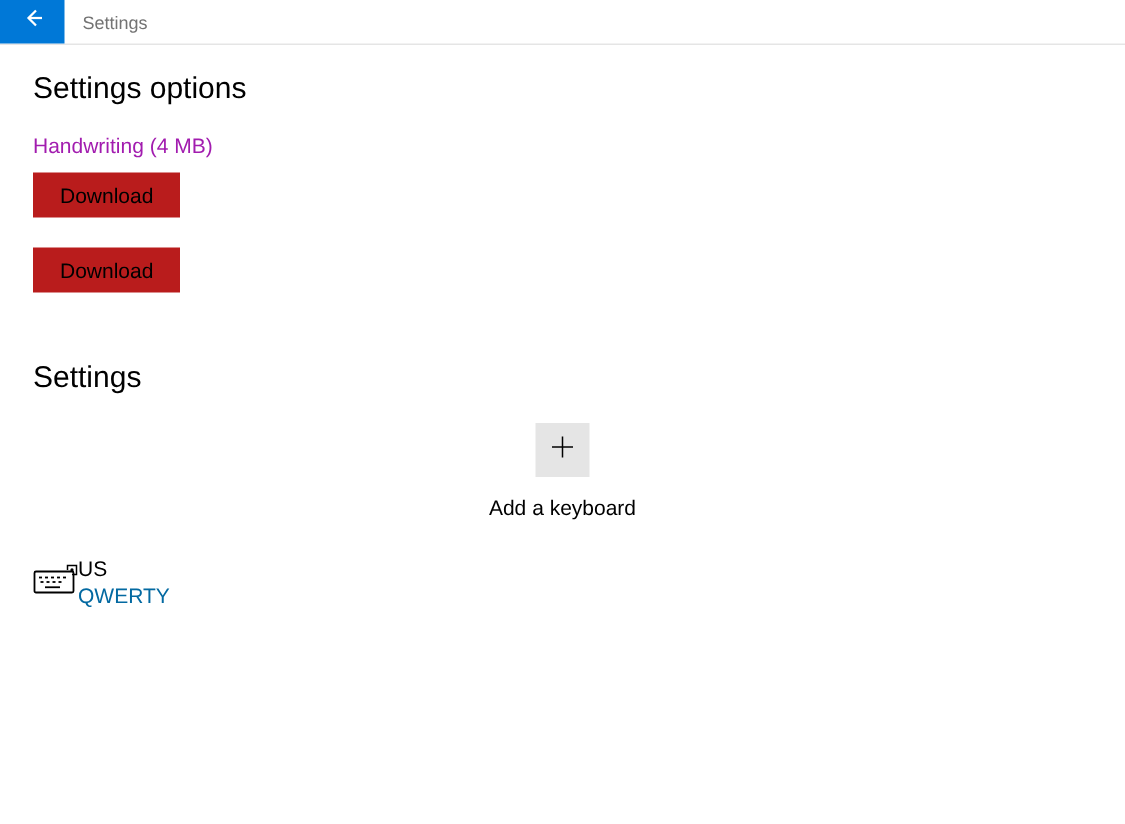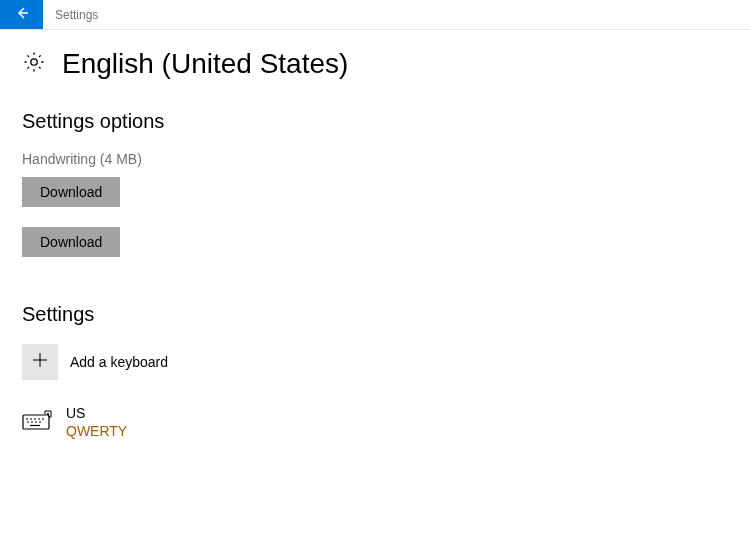--- a/index.html
+++ b/index.html
@@ -57,107 +57,98 @@
       font-size: 28px;
       font-weight: 400;
     }
     .section-heading {
       font-size: 20px;
       font-weight: 400;
       margin-bottom: 18px;
     }
     .option-label {
       font-size: 14px;
-      color: #737373;
+      color: #a21caf;
       margin-bottom: 10px;
     }
     .download-btn {
-      background: #a3a3a3;
+      background: #b91c1c;
       border: none;
       padding: 7px 18px;
       font-size: 14px;
       font-family: inherit;
       cursor: pointer;
       color: #000;
     }
     .option-group {
       margin-bottom: 20px;
     }
     .section-gap {
       height: 26px;
     }
     .add-row {
       display: flex;
       align-items: center;
       gap: 12px;
       margin-bottom: 24px;
       cursor: pointer;
+      flex-direction: column;
     }
     .add-tile {
       width: 36px;
       height: 36px;
       background: #e5e5e5;
       display: flex;
       align-items: center;
       justify-content: center;
     }
     .add-tile svg {
       width: 16px;
       height: 16px;
     }
     .add-label {
       font-size: 14px;
     }
     .keyboard-row {
       display: flex;
       align-items: center;
-      gap: 14px;
       cursor: pointer;
     }
     .keyboard-icon svg {
       width: 30px;
       height: 20px;
     }
     .keyboard-text-primary {
       font-size: 14px;
       color: #000;
       line-height: 1.3;
     }
     .keyboard-text-secondary {
       font-size: 14px;
-      color: #a16207;
+      color: #0369a1;
       line-height: 1.3;
     }
   </style>
 </head>
 <body>
 
 <div class="title-bar">
   <div class="back-button">
     <span>
       <svg viewBox="0 0 16 16" fill="none" stroke="#ffffff" stroke-width="1.5">
         <path d="M10 3 L5 8 L10 13"></path>
         <line x1="5" y1="8" x2="14" y2="8"></line>
       </svg>
     </span>
   </div>
   <div class="title-text">Settings</div>
 </div>
 
 <div class="content">
 
-  <div class="page-header">
-    <span class="gear-icon">
-      <svg viewBox="0 0 24 24" fill="none" stroke="#000" stroke-width="1.3">
-        <circle cx="12" cy="12" r="3.2"></circle>
-        <path d="M12 2.5v2.2M12 19.3v2.2M21.5 12h-2.2M4.7 12H2.5M18.6 5.4l-1.55 1.55M6.95 17.05L5.4 18.6M18.6 18.6l-1.55-1.55M6.95 6.95L5.4 5.4"></path>
-      </svg>
-    </span>
-    <h1 class="page-title">English (United States)</h1>
-  </div>
 
   <h2 class="section-heading">Settings options</h2>
 
   <div class="option-group">
     <div class="option-label">Handwriting (4 MB)</div>
     <button class="download-btn">Download</button>
   </div>
 
   <div class="option-group">
     <button class="download-btn">Download</button>

